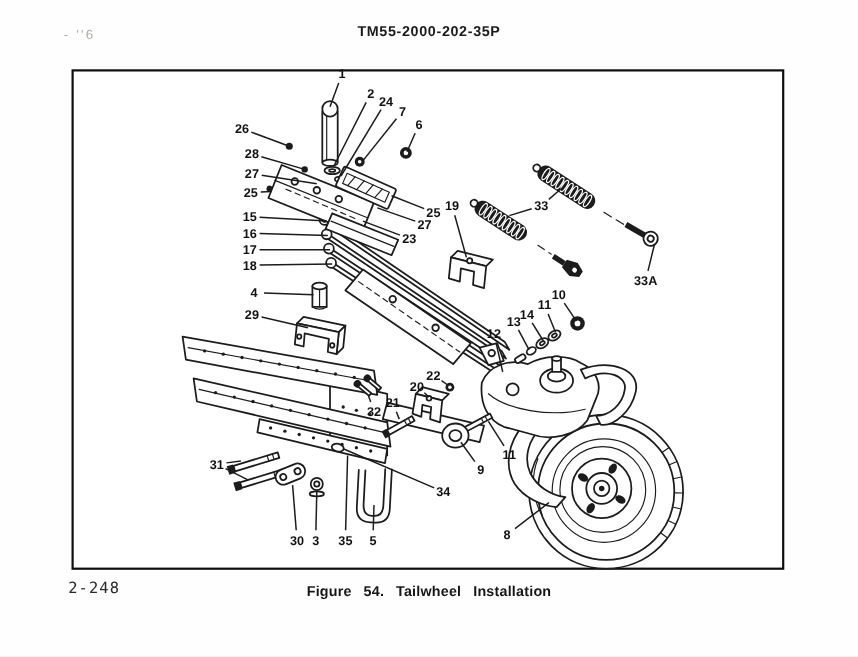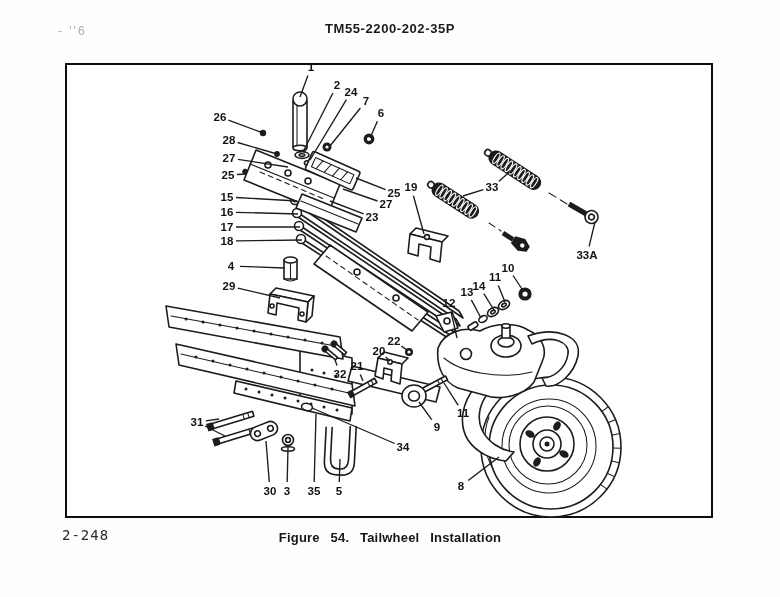--- a/index.html
+++ b/index.html
@@ -25,21 +25,21 @@
         fill:#121212;text-anchor:middle;}
   .dash{stroke-dasharray:5,4;}
 </style>
 </head>
 <body>
 
 <div class="page">
 
   <div class="corner-artifact">- ''6</div>
 
-  <div class="tm-number">TM55-2200-202-35P</div>
+  <div class="tm-number">TM55-2000-202-35P</div>
 
   <div class="frame-box"></div>
 
   <svg class="diagram" width="780" height="597" viewBox="0 0 780 597">
 
     <g>
       <path class="fw" d="M300,346 L352,358 L352,414 L300,401 Z"></path>
       <path class="fw" d="M166,306 L340,337 L343,359 L169,327 Z"></path>
       <path class="fw" d="M176,344 L352,384 L355,406 L179,365 Z"></path>
       <path class="fw" d="M236,381 L352,408 L350,421 L234,393 Z"></path>

